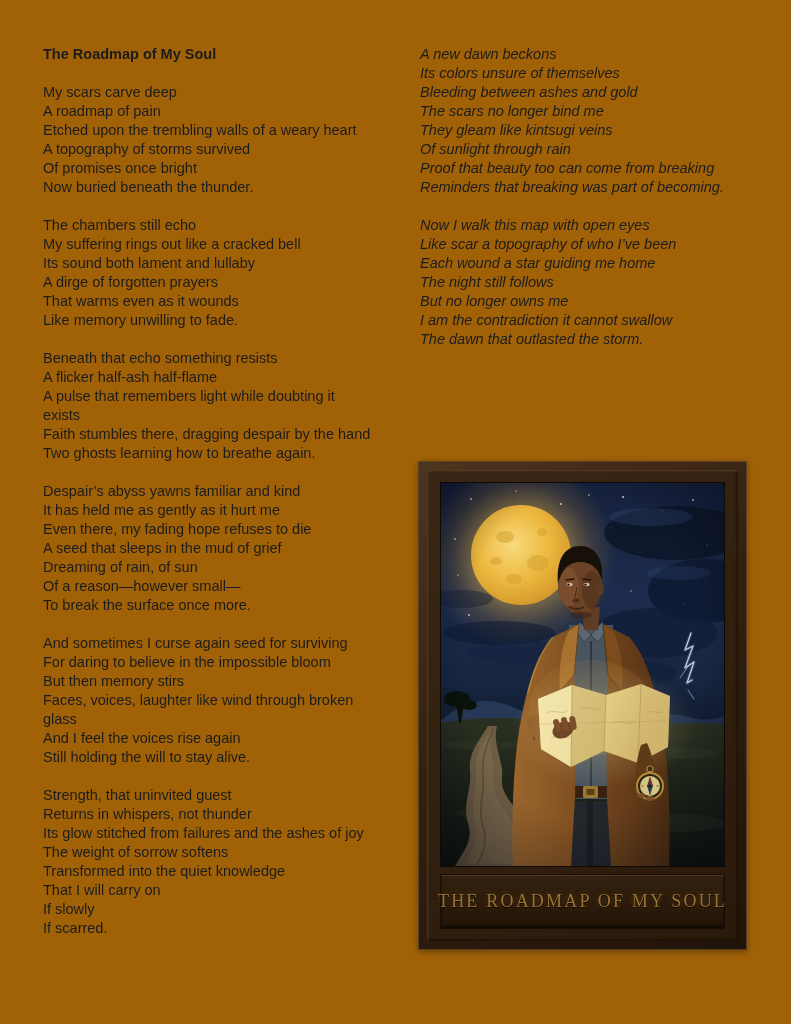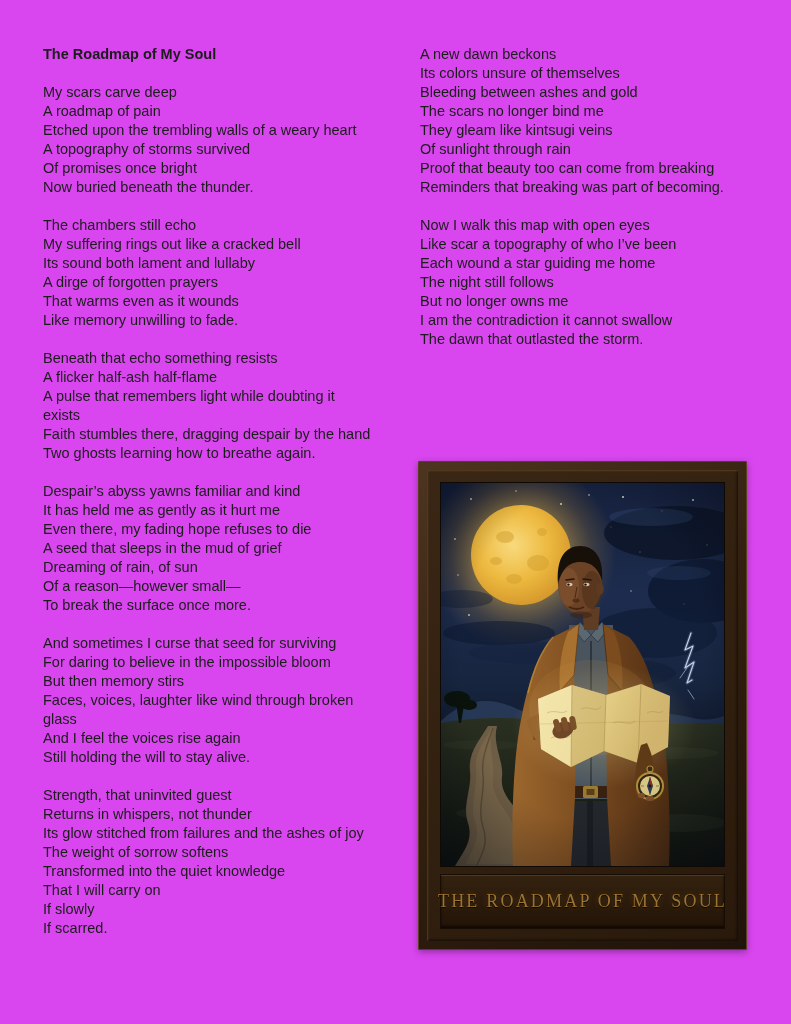--- a/index.html
+++ b/index.html
@@ -1,26 +1,26 @@
 <!DOCTYPE html>
 <html><head>
 <meta charset="utf-8">
 <style>
   html,body{margin:0;padding:0;background:#ffffff;}
   .page{
     position:relative;
     width:791px;height:1024px;
-    background:#d946ef;
+    background:#a16207;
     overflow:hidden;
     font-family:"Liberation Sans", sans-serif;
     color:#1c1c1c;
   }
   .col{position:absolute;top:45px;}
   .col-left{left:43px;width:372px;}
-  .col-right{left:420px;width:330px;}
+  .col-right{left:420px;width:330px;font-style:italic;}
   .poem-title{
     font-size:14.5px;font-weight:bold;line-height:19px;
     height:19px;margin-bottom:19px;white-space:nowrap;
   }
   .stanza{margin-bottom:19px;}
   .stanza:last-child{margin-bottom:0;}
   .line{font-size:14.5px;line-height:19px;height:19px;white-space:nowrap;}
 
   
   .artwork{position:absolute;left:418px;top:461px;width:329px;height:489px;}
@@ -92,21 +92,21 @@
     <div class="stanza">
         <div class="line">Despair’s abyss yawns familiar and kind</div>
         <div class="line">It has held me as gently as it hurt me</div>
         <div class="line">Even there, my fading hope refuses to die</div>
         <div class="line">A seed that sleeps in the mud of grief</div>
         <div class="line">Dreaming of rain, of sun</div>
         <div class="line">Of a reason—however small—</div>
         <div class="line">To break the surface once more.</div>
       </div>
     <div class="stanza">
-        <div class="line">And sometimes I curse that seed for surviving</div>
+        <div class="line">And sometimes I curse again seed for surviving</div>
         <div class="line">For daring to believe in the impossible bloom</div>
         <div class="line">But then memory stirs</div>
         <div class="line">Faces, voices, laughter like wind through broken</div>
         <div class="line">glass</div>
         <div class="line">And I feel the voices rise again</div>
         <div class="line">Still holding the will to stay alive.</div>
       </div>
     <div class="stanza">
         <div class="line">Strength, that uninvited guest</div>
         <div class="line">Returns in whispers, not thunder</div>

